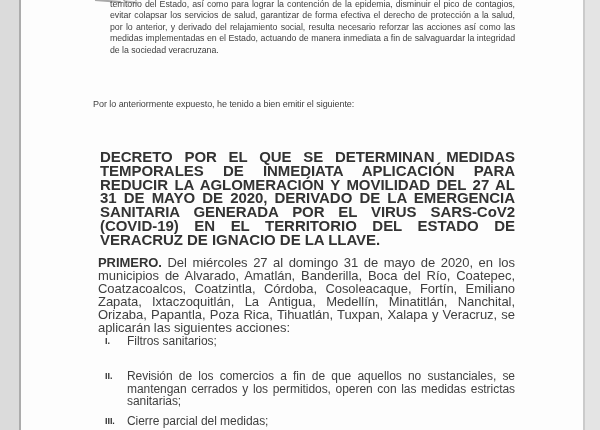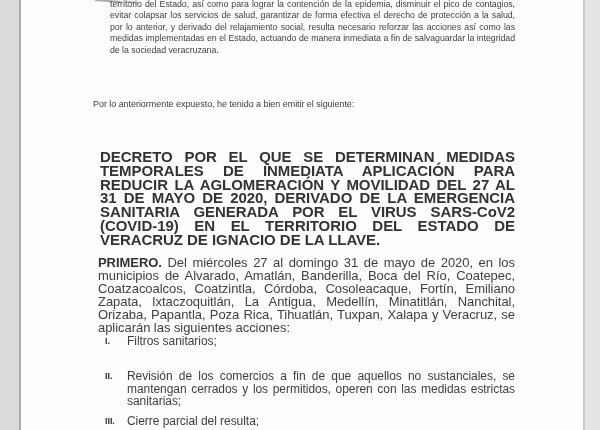--- a/index.html
+++ b/index.html
@@ -156,21 +156,21 @@
         <span class="item-text">Filtros sanitarios;</span>
       </div>
 
       <div class="list-item li-2">
         <span class="numeral">II.</span>
         <span class="item-text">Revisión de los comercios a fin de que aquellos no sustanciales, se mantengan cerrados y los permitidos, operen con las medidas estrictas sanitarias;</span>
       </div>
 
       <div class="list-item li-3">
         <span class="numeral">III.</span>
-        <span class="item-text">Cierre parcial del resulta;</span>
+        <span class="item-text">Cierre parcial del medidas;</span>
       </div>
 
     </div>
   </div>
 
   <div class="edge-right-line"></div>
   <div class="edge-right"></div>
 
 </div>
 

